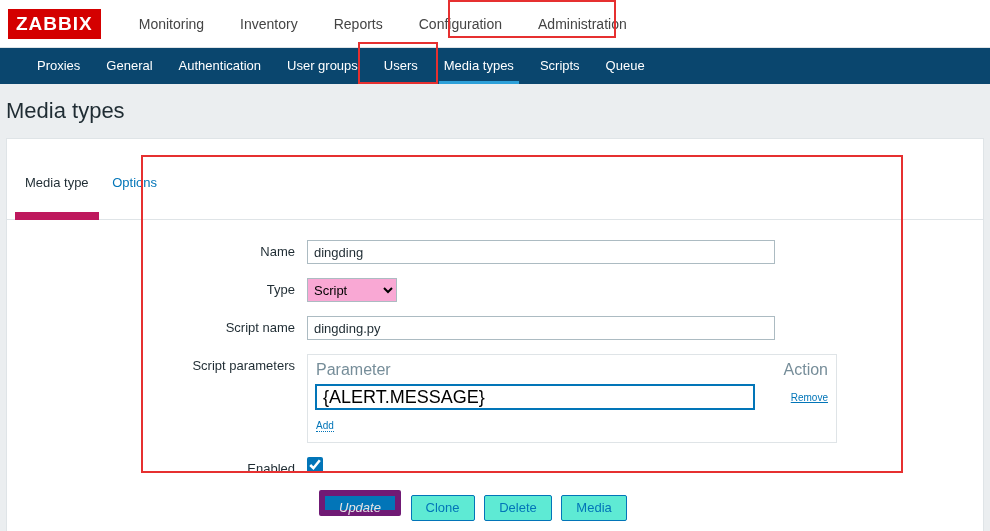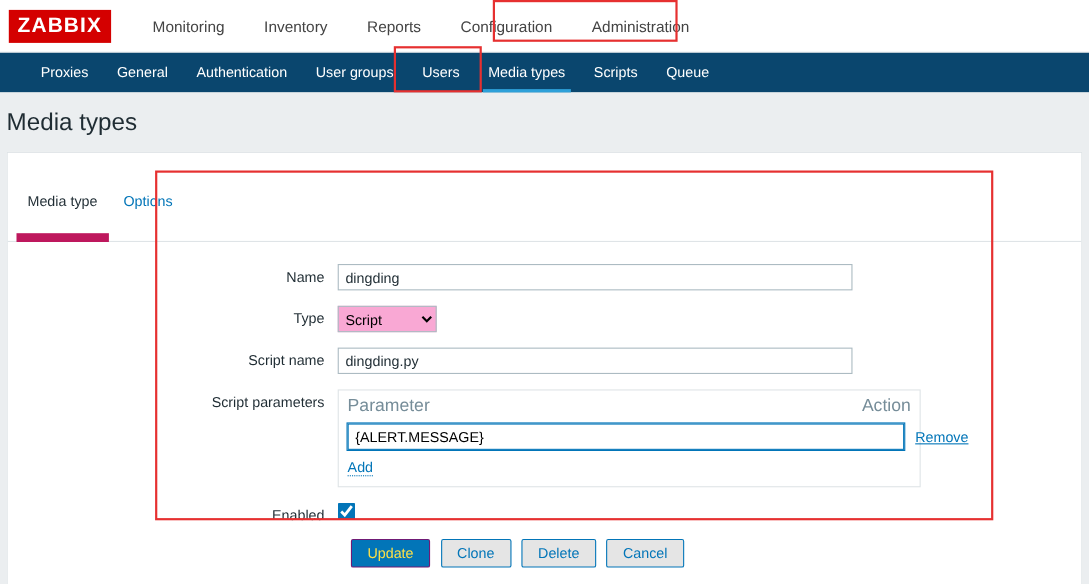--- a/index.html
+++ b/index.html
@@ -22,37 +22,37 @@
   .tabs { border-bottom: 1px solid #dfe4e7; padding: 0 8px; }
   .tabs a { display:inline-block; padding: 8px 10px; text-decoration:none; color:#0275b8; font-size:13px; }
   .tabs a.active { color:#1f2c33; border-bottom: 8px solid #be185d; margin-bottom:-1px; padding-bottom:22px;margin-top:28px;}
   
   .form-area { padding: 20px 20px 17px 20px; }
   .form-row { display:flex; align-items:flex-start; margin-bottom: 14px; }
   .form-label { width: 280px; text-align:right; padding-right: 12px; padding-top:4px; color:#1f2c33; font-size:13px;}
   .form-field { flex:0 0 auto; }
   
   input[type=text].std { width: 468px; height: 24px; border:1px solid #acbbc2; padding: 0 6px; font-size:13px; color:#1f2c33;}
-  input[type=text].param { width: 506px; height:24px; border:1px solid #0275b8; box-shadow:0 0 0 1px #0275b8; padding:0 6px; font-size:13px; outline:none;}
+  input[type=text].param { width: 438px; height:24px; border:1px solid #0275b8; box-shadow:0 0 0 1px #0275b8; padding:0 6px; font-size:18px; outline:none;}
   select.std { height:24px; border:1px solid #acbbc2; font-size:13px; padding:0 2px; min-width:90px; background:#f9a8d4;}
   
   .param-box { border:1px solid #dfe4e7; width: 530px; padding: 6px 8px 10px 8px;}
   .param-head { display:flex; color:#768d99; font-size:16px; margin-bottom:6px;}
   .param-head .ph-name { flex:1; }
   .param-row { display:flex; align-items:center; margin-bottom:8px;}
   .param-row .pr-input { flex:1; margin-right:10px;}
-  .link { color:#0275b8; text-decoration:underline; cursor:pointer; font-size:13px;}
+  .link { color:#0275b8; text-decoration:underline; cursor:pointer; font-size:10px;}
   .link.dotted { text-decoration: none; border-bottom:1px dotted #0275b8;}
   
   input[type=checkbox].cb { width:16px; height:16px; accent-color:#0275b8;}
   
   .btn-row { margin-left:292px; margin-top:10px;}
   .btn { display:inline-block; height:26px; line-height:24px; padding:0 14px; font-size:13px; border-radius:2px; cursor:pointer; margin-right:6px; }
-  .btn-primary { background:#0275b8; color:#fde047; border:1px solid #701a75;}
-  .btn-outline { background:#e5e5e5; color:#0275b8; border:1px solid #0275b8;}
+  .btn-primary { background:#0275b8; color:#e5e5e5; border:6px solid #701a75;font-style:italic;}
+  .btn-outline { background:#5eead4; color:#0275b8; border:1px solid #0275b8;}
   
   .red-box { position:absolute; border:2px solid #e63030; pointer-events:none; }
   .rb1 { left:448px; top:0px; width:168px; height:38px; }
   .rb2 { left:358px; top:42px; width:80px; height:42px; }
   .rb3 { left:141px; top:155px; width:762px; height:318px; }
   
   .wrap { position:relative; width:990px;}
 </style>
 </head>
 <body>
@@ -134,21 +134,21 @@
       <div class="form-label">Enabled</div>
       <div class="form-field">
         <input type="checkbox" class="cb" checked="" style="">
       </div>
     </div>
 
     <div class="btn-row">
       <span class="btn btn-primary">Update</span>
       <span class="btn btn-outline">Clone</span>
       <span class="btn btn-outline">Delete</span>
-      <span class="btn btn-outline">Cancel</span>
+      <span class="btn btn-outline">Media</span>
     </div>
 
   </div>
 </div>
 
 <div class="red-box rb1"></div>
 <div class="red-box rb2"></div>
 <div class="red-box rb3"></div>
 
 </div>

